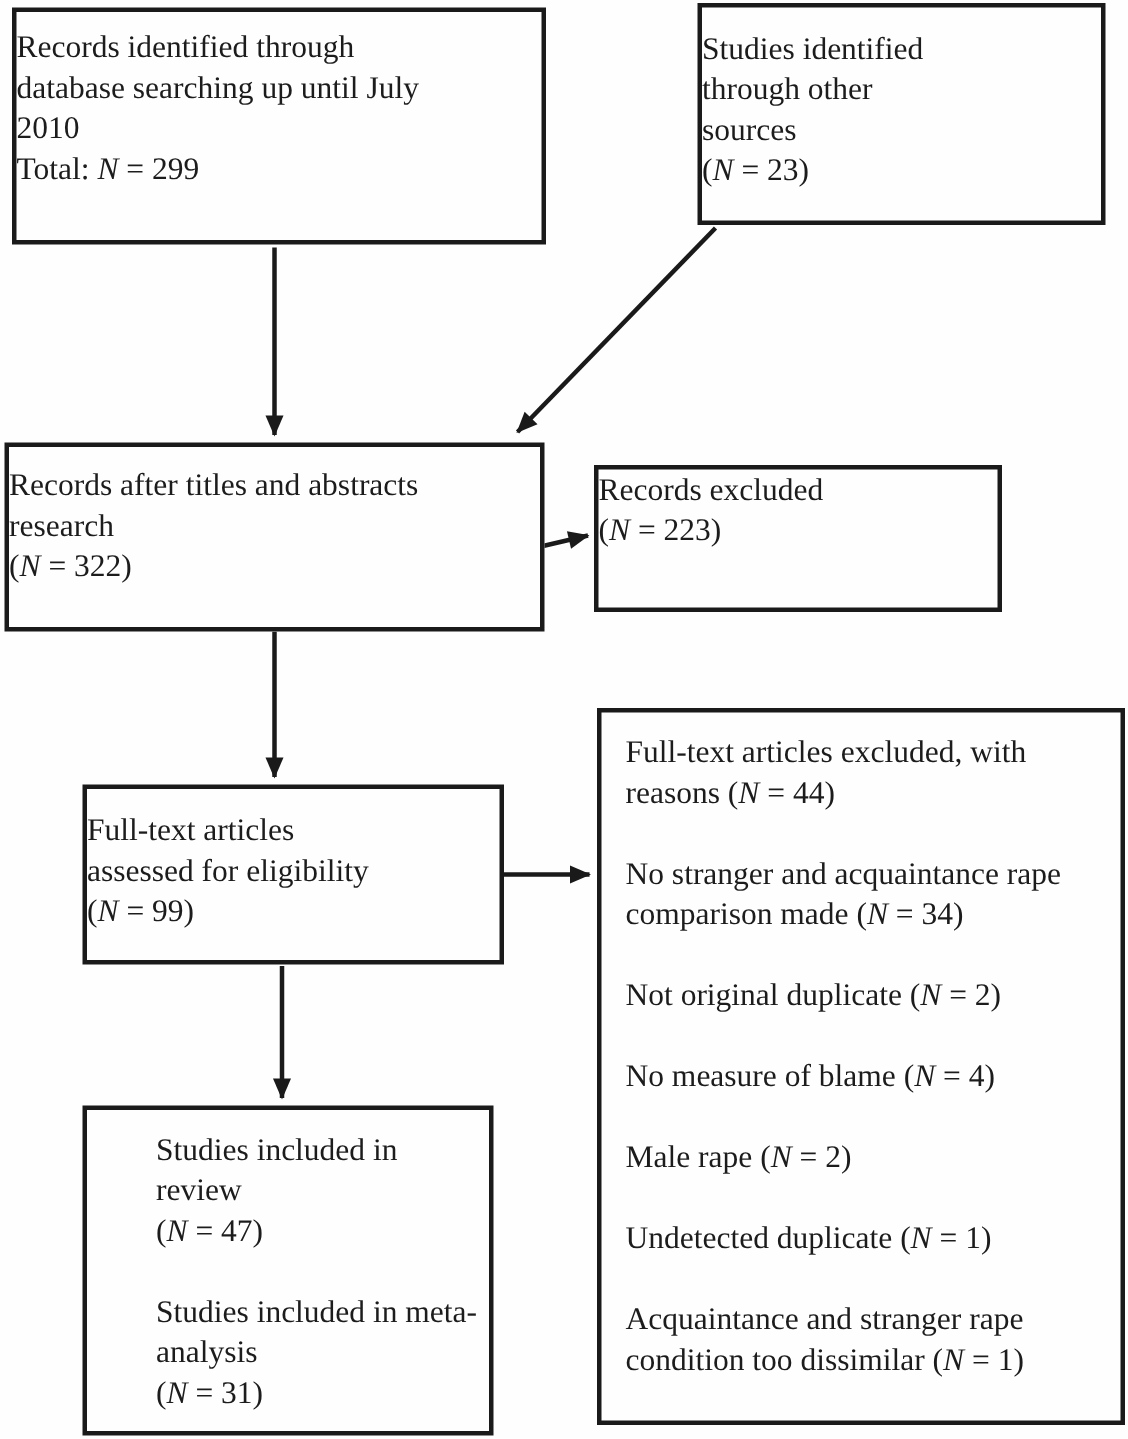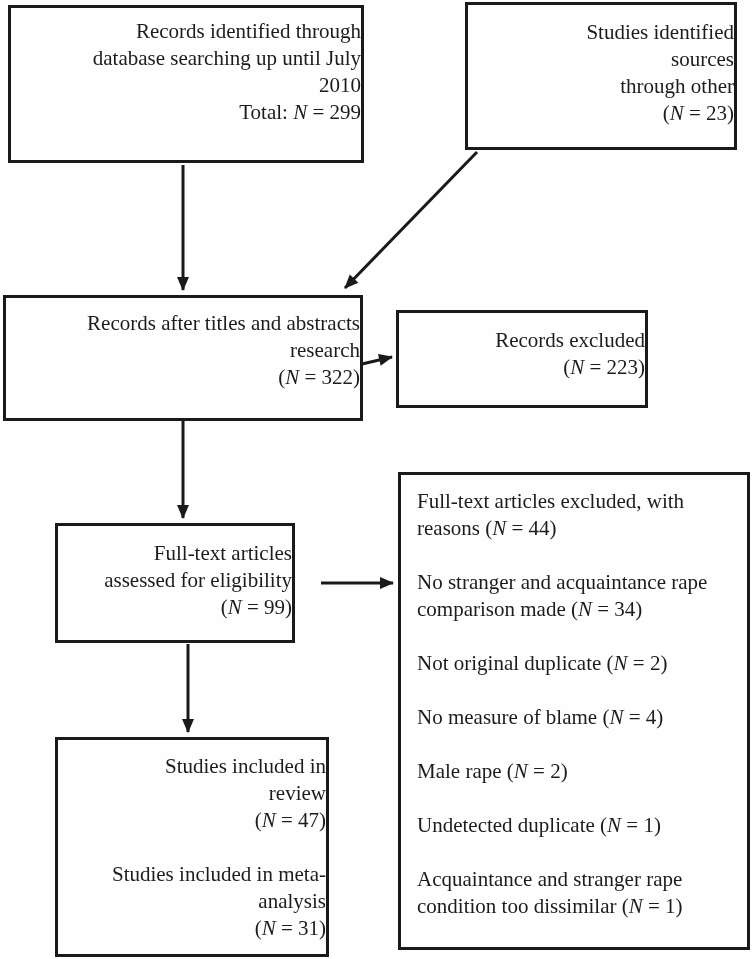--- a/index.html
+++ b/index.html
@@ -16,21 +16,21 @@
     color: #1c1c1c;
     font-size: 21px;
     line-height: 27px;
     overflow: hidden;
   }
   .box {
     position: absolute;
     box-sizing: border-box;
     border: 3px solid #1a1a1a;
     background: #fefefe;
-    text-align: right;
+    text-align: left;
   }
   .box.align-left {
     text-align: left;
   }
   .line { white-space: nowrap; }
   .box p {
     margin: 0 0 27px 0;
   }
   .box p:last-child { margin-bottom: 0; }
   .stanza + .stanza { margin-top: 27px; }
@@ -78,52 +78,52 @@
     <div class="line">
       <span>Total: </span><i class="nvar">N</i><span> = 299</span>
     </div>
   </div>
 
   <div class="box" style="left:465px; top:2px; width:272px; height:148px; padding-top:14px;">
     <div class="line">
       <span>Studies identified</span>
     </div>
     <div class="line">
-      <span>sources</span>
+      <span>through other</span>
     </div>
     <div class="line">
-      <span>through other</span>
+      <span>sources</span>
     </div>
     <div class="line">
       <span>(</span><i class="nvar">N</i><span> = 23)</span>
     </div>
   </div>
 
   <div class="box" style="left:3px; top:295px; width:360px; height:126px; padding-top:12px;">
     <div class="line">
       <span>Records after titles and abstracts</span>
     </div>
     <div class="line">
       <span>research</span>
     </div>
     <div class="line">
       <span>(</span><i class="nvar">N</i><span> = 322)</span>
     </div>
   </div>
 
-  <div class="box" style="left:396px; top:310px; width:252px; height:98px; padding-top:14px;">
+  <div class="box" style="left:396px; top:310px; width:272px; height:98px; ">
     <div class="line">
       <span>Records excluded</span>
     </div>
     <div class="line">
       <span>(</span><i class="nvar">N</i><span> = 223)</span>
     </div>
   </div>
 
-  <div class="box" style="left:55px; top:523px; width:240px; height:120px; padding-top:14px;">
+  <div class="box" style="left:55px; top:523px; width:281px; height:120px; padding-top:14px;">
     <div class="line">
       <span>Full-text articles</span>
     </div>
     <div class="line">
       <span>assessed for eligibility</span>
     </div>
     <div class="line">
       <span>(</span><i class="nvar">N</i><span> = 99)</span>
     </div>
   </div>

